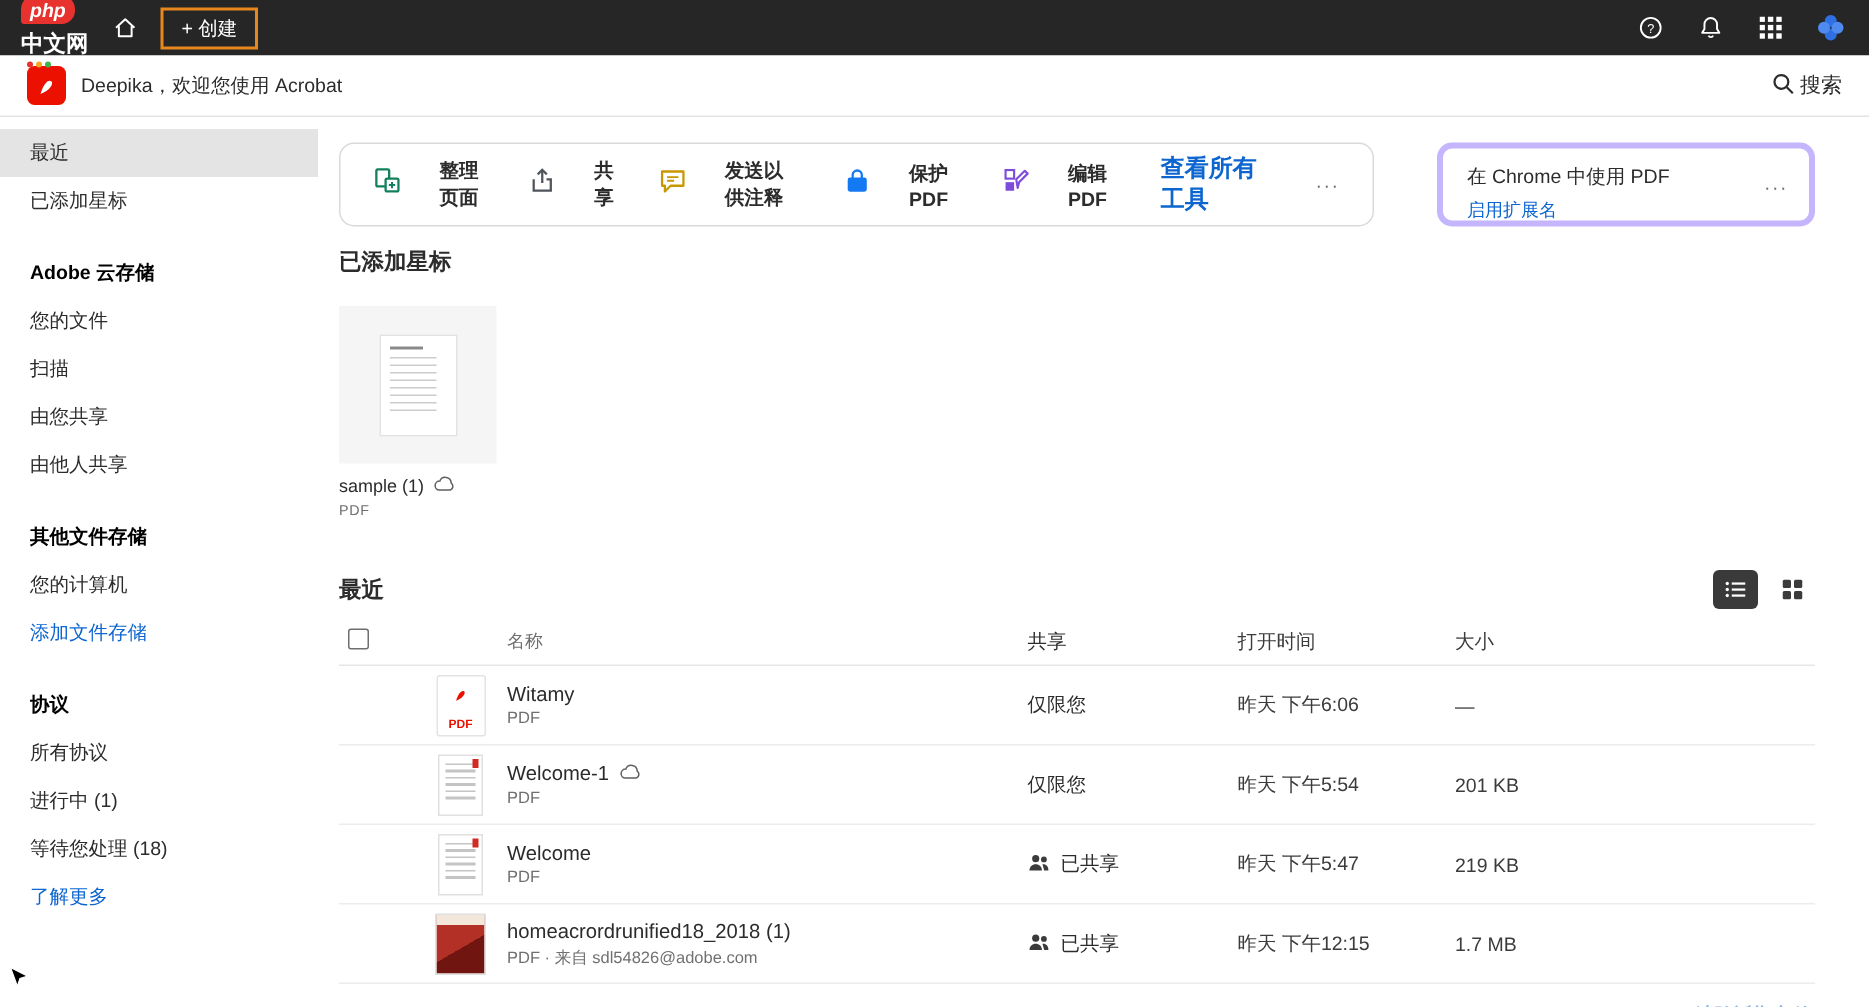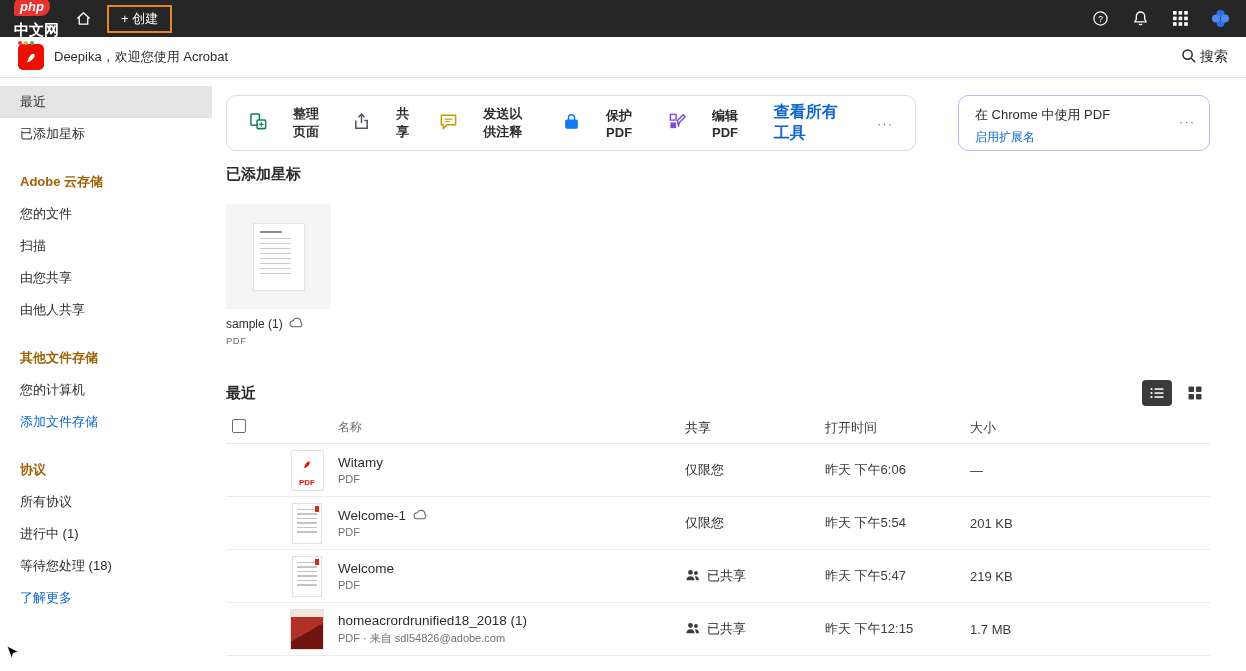--- a/index.html
+++ b/index.html
@@ -23,30 +23,30 @@
   .appbar { height:41px; background:#fff; border-bottom:1px solid #e4e4e4; display:flex; align-items:center; padding:0 18px; gap:10px; }
   .acrobat-logo { width:26px; height:26px; background:#eb1000; border-radius:5px; display:flex; align-items:center; justify-content:center; flex-shrink:0; }
   .welcome { font-size:13px; color:#2c2c2c; }
   .searchbox { margin-left:auto; display:flex; align-items:center; gap:3px; font-size:14px; cursor:pointer; }
   
   .content { display:flex; height:593px; }
   .sidebar { width:212px; flex-shrink:0; padding-top:8px; }
   .side-item { font-size:13px; padding:7px 20px; cursor:pointer; color:#2c2c2c; }
   .side-item.selected { background:#e4e4e4; }
   .side-item.linkblue { color:#0d66d0; }
-  .side-header { font-size:13px; font-weight:bold; padding:7px 20px; margin-top:16px; color:#a16207; }
+  .side-header { font-size:13px; font-weight:bold; padding:7px 20px; margin-top:16px; color:#000000; }
   .main { flex:1; padding:17px 36px 0 14px; }
   
   .cards-row { display:flex; gap:42px; }
   .tools-card { flex:1; border:1px solid #dadada; border-radius:10px; height:56px; display:flex; align-items:center; padding:0 22px; gap:30px; }
   .tool { display:flex; align-items:center; gap:25px; cursor:pointer; }
   .tool-label { font-size:13px; font-weight:bold; color:#2c2c2c; }
   .view-all { margin-left:auto; color:#0d66d0; font-size:16px; font-weight:bold; cursor:pointer; }
   .dots-more { color:#6e6e6e; font-size:13px; letter-spacing:1px; cursor:pointer; }
-  .chrome-card { width:252px; border:1px solid #c4b5fd; border-radius:10px; height:56px; padding:10px 16px; position:relative; flex-shrink:0; }
+  .chrome-card { width:252px; border:4px solid #c4b5fd; border-radius:10px; height:56px; padding:10px 16px; position:relative; flex-shrink:0; }
   .chrome-title { font-size:13px; color:#2c2c2c; }
   .chrome-link { font-size:12px; color:#0d66d0; margin-top:5px; cursor:pointer; }
   .chrome-more { position:absolute; right:14px; top:18px; }
   
   .sec-heading { font-size:15px; font-weight:bold; color:#2c2c2c; }
   .starred-heading { margin:14px 0 20px; }
   .file-card { width:105px; cursor:pointer; }
   .file-thumb { width:105px; height:105px; background:#f5f5f5; display:flex; align-items:center; justify-content:center; }
   .page { width:52px; height:68px; background:#fff; border:1px solid #e2e2e2; padding:7px 6px 0; }
   .page .t { height:2px; background:#8a8a8a; width:60%; margin-bottom:5px; }

